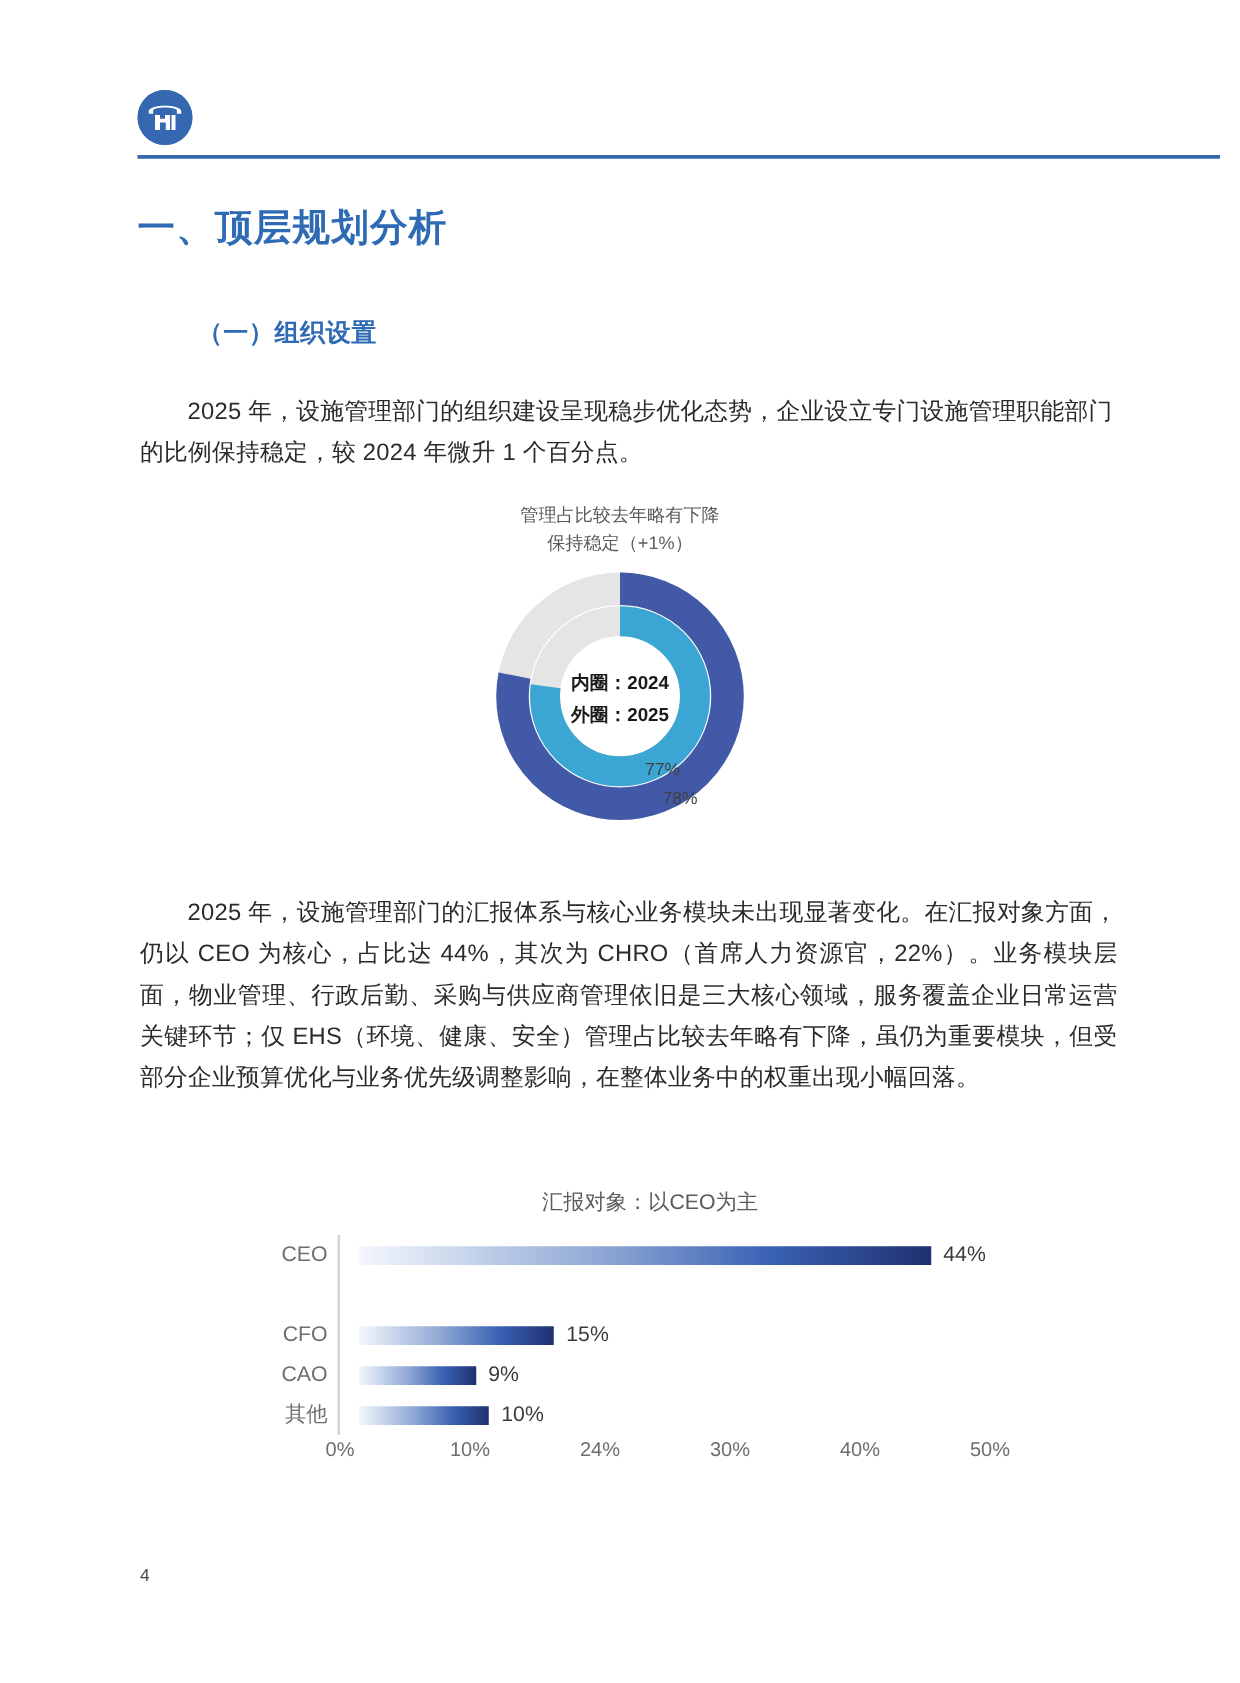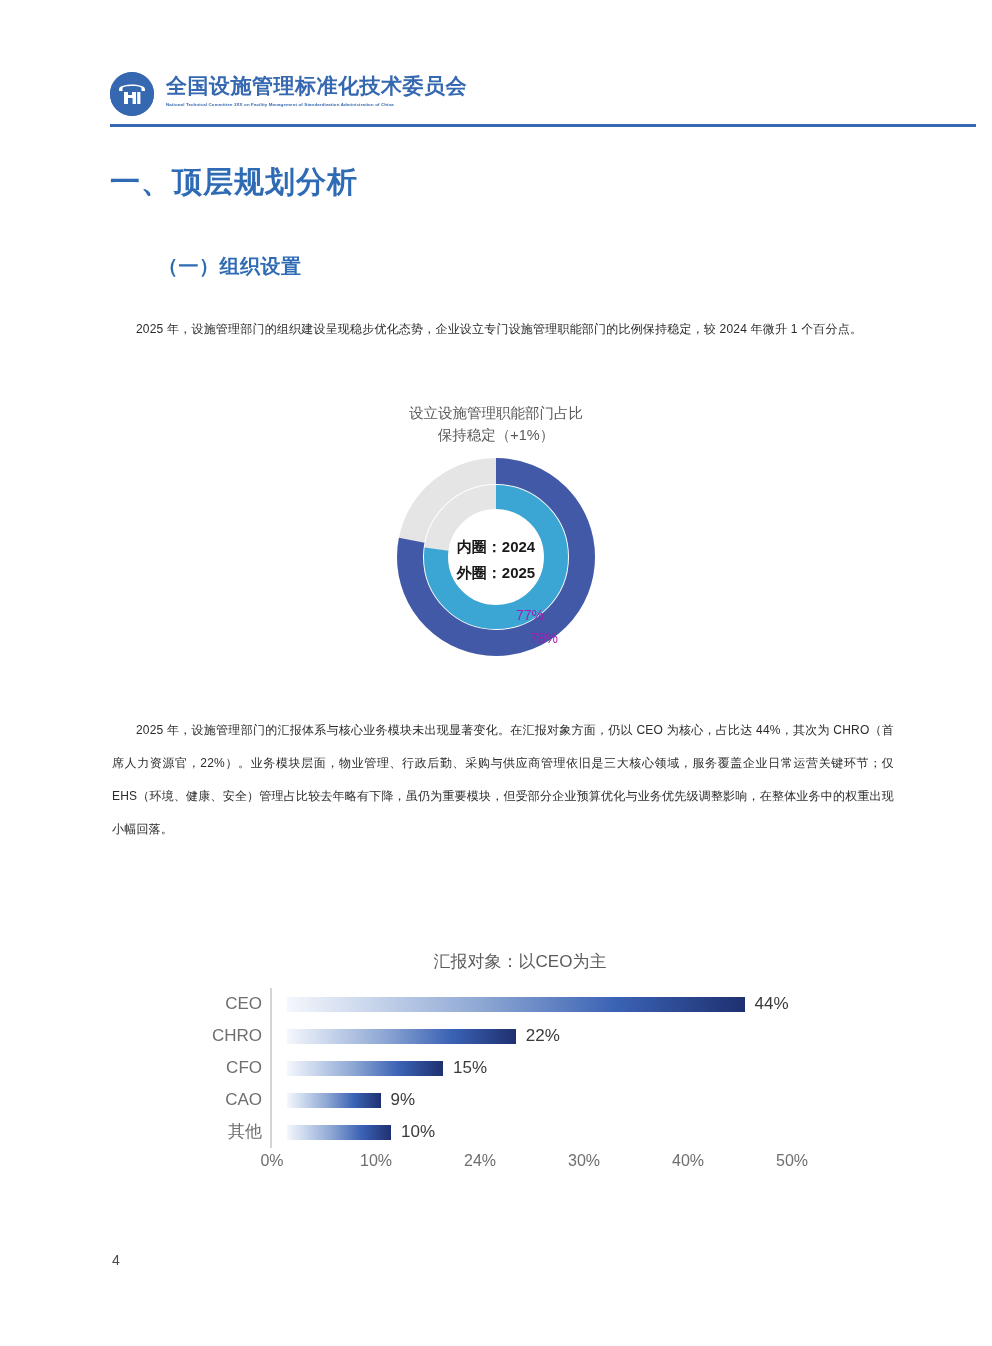--- a/index.html
+++ b/index.html
@@ -45,21 +45,21 @@
   }
   .h2{
     position:absolute;left:158px;top:253px;
     font-size:20px;font-weight:bold;color:#2F6BB5;
     letter-spacing:0.5px;
   }
 
   
   .para{
     position:absolute;
-    font-size:12px;line-height:33px;color:#2b2b2b;
+    font-size:19px;line-height:33px;color:#2b2b2b;
     text-align:justify;text-justify:inter-ideograph;
     letter-spacing:0.2px;
   }
   .para.p1{left:112px;top:313px;width:778px;text-indent:2em;}
   .para.p2{left:112px;top:714px;width:782px;text-indent:2em;}
 
   
   .donut-wrap{
     position:absolute;left:318px;top:402px;width:356px;height:270px;
   }
@@ -75,21 +75,21 @@
   }
   .donut-center-inner{
     position:absolute;left:108px;top:132px;width:140px;
     text-align:center;
   }
   .donut-center-inner div{
     font-size:15px;font-weight:bold;color:#1a1a1a;line-height:26px;
     white-space:nowrap;
   }
   .donut-pct{
-    position:absolute;font-size:14px;color:#a21caf;
+    position:absolute;font-size:14px;color:#404040;
   }
   .donut-pct.inner{left:198px;top:205px;}
   .donut-pct.outer{left:212px;top:228px;}
 
   
   .bar-wrap{
     position:absolute;left:200px;top:930px;width:640px;height:280px;
   }
   .bar-title{
     position:absolute;left:0;top:20px;width:640px;
@@ -142,35 +142,31 @@
 
   <div class="header">
     <div class="logo-mark">
       <svg width="44" height="44" viewBox="0 0 44 44" aria-hidden="true">
         <circle cx="22" cy="22" r="22" fill="#3568B0"></circle>
         <path d="M9 17 C9 11, 35 11, 35 17 L35 19 L31.5 19 L31.5 16.4 C31.5 13.2 12.5 13.2 12.5 16.4 L12.5 19 L9 19 Z" fill="#ffffff"></path>
         <path d="M14 20 L18 20 L18 23 L22 23 L22 20 L26 20 L26 32 L22.6 32 L22.6 26 L18 26 L18 32 L14 32 Z" fill="#ffffff"></path>
         <path d="M27.2 20 L30.4 20 L30.4 32 L27.2 32 Z" fill="#ffffff"></path>
       </svg>
     </div>
-    <div class="org-block">
-      <div class="org-title">全国设施管理标准化技术委员会</div>
-      <div class="org-sub">National Technical Committee 3XX on Facility Management of Standardization Administration of China</div>
-    </div>
   </div>
   <div class="header-rule"></div>
 
   <div class="h1">一、顶层规划分析</div>
   <div class="h2">（一）组织设置</div>
 
   <div class="para p1">2025 年，设施管理部门的组织建设呈现稳步优化态势，企业设立专门设施管理职能部门的比例保持稳定，较 2024 年微升 1 个百分点。</div>
 
   <div class="donut-wrap">
     <div class="donut-title">
-      <div>设立设施管理职能部门占比</div>
+      <div>管理占比较去年略有下降</div>
       <div>保持稳定（+1%）</div>
     </div>
 
     <svg class="donut-svg" width="252" height="214" viewBox="0 0 252 214" aria-hidden="true">
       <g transform="translate(126,107)">
 
         <circle r="86" fill="none" stroke="#E5E5E5" stroke-width="26"></circle>
         <circle r="86" fill="none" stroke="#4259A8" stroke-width="26" stroke-dasharray="421.5 118.7" stroke-dashoffset="0" transform="rotate(-90)"></circle>
 
         <circle r="60" fill="none" stroke="#E5E5E5" stroke-width="24"></circle>
@@ -193,27 +189,20 @@
   <div class="bar-wrap">
     <div class="bar-title">汇报对象：以CEO为主</div>
     <div class="bar-plot">
       <div class="bar-axis-line"></div>
 
     <div class="bar-row" style="top: 0px;">
           <div class="bar-label">CEO</div>
           <div class="bar-track">
             <div class="bar-fill" style="width: 457.6px;"></div>
             <div class="bar-value" style="left: 467.6px;">44%</div>
-          </div>
-        </div>
-        <div class="bar-row" style="top: 32px;">
-          <div class="bar-label">CHRO</div>
-          <div class="bar-track">
-            <div class="bar-fill" style="width: 228.8px;"></div>
-            <div class="bar-value" style="left: 238.8px;">22%</div>
           </div>
         </div>
         <div class="bar-row" style="top: 64px;">
           <div class="bar-label">CFO</div>
           <div class="bar-track">
             <div class="bar-fill" style="width: 156px;"></div>
             <div class="bar-value" style="left: 166px;">15%</div>
           </div>
         </div>
         <div class="bar-row" style="top: 96px;">

